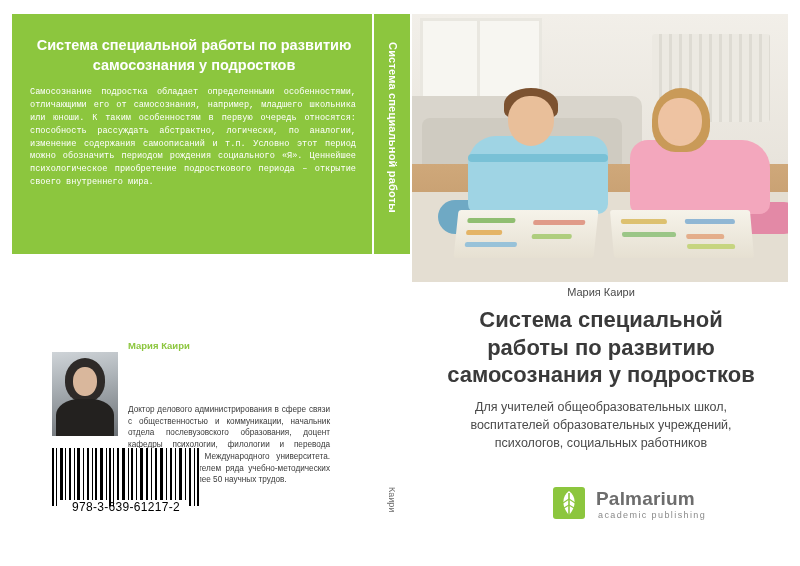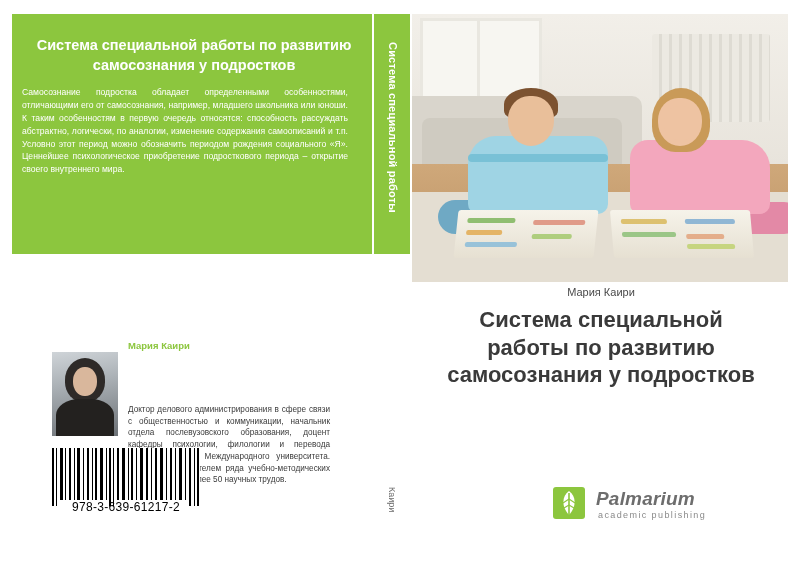--- a/index.html
+++ b/index.html
@@ -44,27 +44,28 @@
     top: 36px;
     width: 320px;
     color: #ffffff;
     font-size: 14.5px;
     font-weight: bold;
     line-height: 1.35;
     text-align: center;
   }
   .back-blurb {
     position: absolute;
-    left: 22px;
+    left: 30px;
     top: 86px;
     width: 326px;
     color: #ffffff;
     font-size: 8.6px;
     line-height: 1.5;
     text-align: justify;
+    font-family: Liberation Mono, monospace;
   }
 
   
   .author-photo {
     position: absolute;
     left: 52px;
     top: 352px;
     width: 66px;
     height: 84px;
     background: linear-gradient(170deg, #cfd4d8 0%, #aab0b5 38%, #6d7277 100%);
@@ -352,21 +353,20 @@
     height: 34px;
   }
   .pub-name {
     position: absolute;
     left: 44px;
     top: 2px;
     font-size: 19px;
     font-weight: bold;
     color: #6d6d6d;
     letter-spacing: 0.2px;
-    font-style: italic;
   }
   .pub-tag {
     position: absolute;
     left: 46px;
     top: 24px;
     font-size: 9px;
     color: #8a8a8a;
     letter-spacing: 1.4px;
   }
 </style>
@@ -475,20 +475,21 @@
       <div class="book-page-line" style="left:74px; top:9px; width:50px; background:#6fa4cf;"></div>
       <div class="book-page-line" style="left:74px; top:24px; width:38px; background:#e0996f;"></div>
       <div class="book-page-line" style="left:74px; top:34px; width:48px; background:#b9cf63;"></div>
     </div>
   </div>
 
   <div class="front-author">Мария Каири</div>
 
   <div class="front-title">Система специальной работы по развитию самосознания у подростков</div>
 
+  <div class="front-subtitle">Для учителей общеобразовательных школ, воспитателей образовательных учреждений, психологов, социальных работников</div>
 
   <div class="publisher">
     <svg class="pub-mark" viewBox="0 0 34 34">
       <rect x="1" y="1" width="32" height="32" rx="3" fill="#8cc63e"></rect>
       <path d="M17 5 C10 10, 9 20, 17 29 C25 20, 24 10, 17 5 Z" fill="#ffffff"></path>
       <path d="M17 7 L17 29" stroke="#8cc63e" stroke-width="1.6" fill="none"></path>
       <path d="M17 13 L11 17 M17 13 L23 17 M17 19 L12 22 M17 19 L22 22" stroke="#8cc63e" stroke-width="1.1" fill="none"></path>
     </svg>
     <div class="pub-name">Palmarium</div>
     <div class="pub-tag">academic publishing</div>

